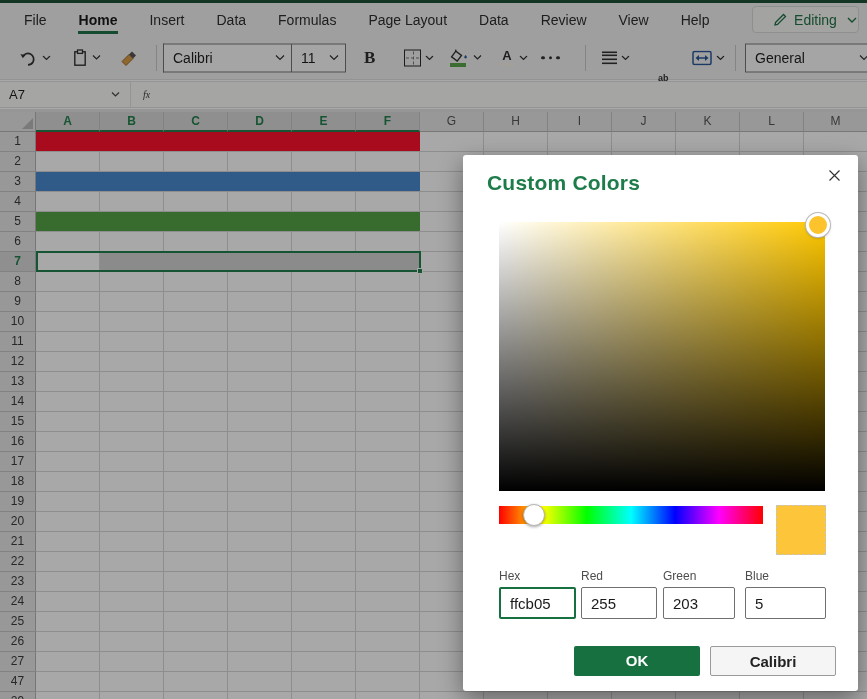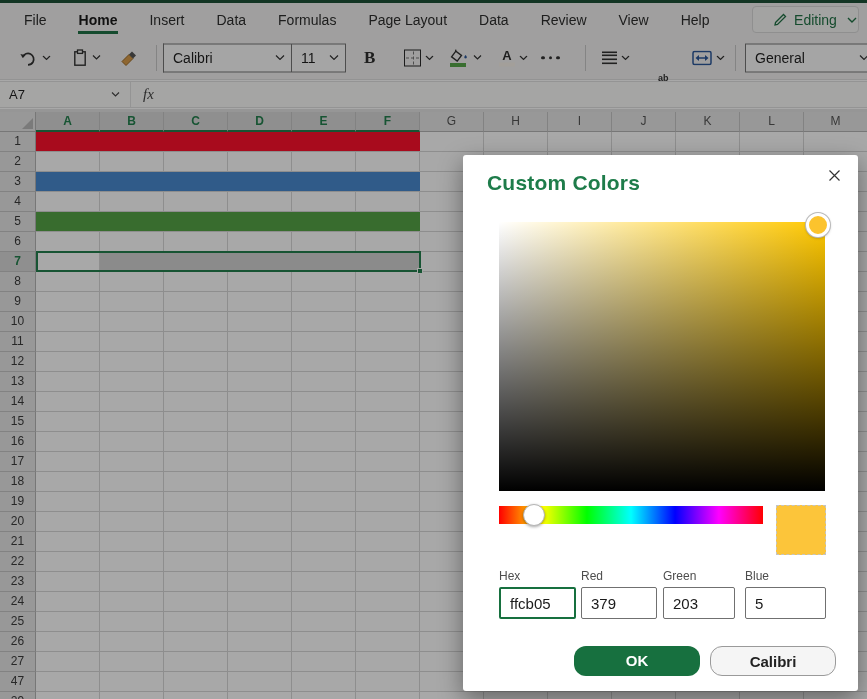--- a/index.html
+++ b/index.html
@@ -32,21 +32,21 @@
     linear-gradient(#333,#333) 0 0/15px 1.6px no-repeat,
     linear-gradient(#333,#333) 0 3.8px/15px 1.6px no-repeat,
     linear-gradient(#333,#333) 0 7.6px/15px 1.6px no-repeat,
     linear-gradient(#333,#333) 0 11.4px/15px 1.6px no-repeat; }
   .wrapicon { font-size:9px; font-weight:bold; color:#333; line-height:8px; text-align:right;margin-top:48px; }
   .wrapicon .ret { color:#2b579a; font-size:10px; }
   .namebar { position:absolute; top:81px; left:0; right:0; height:27px; background:#fafaf9; border-bottom:1px solid #e1e1e1; border-top:1px solid #e1e1e1; display:flex; align-items:center; }
   .namebox { width:130px; height:100%; display:flex; align-items:center; padding-left:9px; font-size:13px; color:#222; position:relative; }
   .namebox .chev { position:absolute; right:10px; }
   .nbsep { width:1px; height:100%; background:#e1e1e1; }
-  .fx { font-family:"Liberation Serif",serif; font-style:italic; font-size:15px; color:#444; padding:0 12px 0 12px; }
+  .fx { font-family:"Liberation Serif",serif; font-style:italic; font-size:10px; color:#444; padding:0 12px 0 12px; }
   .gridband { position:absolute; top:109px; left:0; right:0; height:3px; background:#e4e4e4; }
   .grid { position:absolute; top:112px; left:0; right:0; bottom:0; background:#fff; }
   .colheaders { position:absolute; top:0; left:0; right:0; height:20px; display:flex; }
   .corner { width:36px; height:20px; background:#e7e7e7; border-right:1px solid #b5b5b5; border-bottom:1px solid #b5b5b5; position:relative; flex:none; }
   .corner::after { content:""; position:absolute; right:2px; bottom:2px; border-left:11px solid transparent; border-bottom:11px solid #b9b9b9; }
   .colheader { width:64px; flex:none; height:20px; background:#e7e7e7; border-right:1px solid #c6c6c6; border-bottom:1px solid #b5b5b5; text-align:center; font-size:12px; color:#555; line-height:19px; }
   .colheader.sel { background:#dadada; color:#24804e; font-weight:bold; border-bottom:2px solid #24804e; line-height:18px; }
   .rows { position:absolute; top:20px; left:0; right:0; bottom:0; }
   .grid-row { display:flex; height:20px; }
   .rowheader { width:36px; flex:none; background:#e7e7e7; border-right:1px solid #b5b5b5; border-bottom:1px solid #c6c6c6; text-align:center; font-size:12px; color:#3c3c3c; line-height:19px; }
@@ -62,21 +62,21 @@
   .dlg-close { position:absolute; right:14px; top:10px; width:20px; height:20px; display:flex; align-items:center; justify-content:center; }
   .svsquare { position:absolute; left:36px; top:67px; width:326px; height:269px; }
   .svpicker { position:absolute; width:24px; height:24px; border-radius:50%; border:3px solid #fff; box-shadow:0 0 0 1px #b9b9b9, 0 1px 3px rgba(0,0,0,0.3); }
   .hueslider { position:absolute; left:36px; top:351px; width:264px; height:18px;
     background:linear-gradient(to right,#f00 0%,#ff0 16.7%,#0f0 33.3%,#0ff 50%,#00f 66.7%,#f0f 83.3%,#f00 100%); }
   .huehandle { position:absolute; width:22px; height:22px; border-radius:50%; background:#fff; border:1px solid #b5b5b5; box-shadow:0 1px 3px rgba(0,0,0,0.35); }
   .swatch { position:absolute; left:313px; top:350px; width:50px; height:50px; border:1px dashed #c4c4c4; }
   .fieldlabel { position:absolute; top:414px; font-size:12px; color:#4d4d4d; }
   .fieldbox { position:absolute; top:432px; height:32px; border:1px solid #707070; font-size:15px; color:#1a1a1a; padding-left:9px; display:flex; align-items:center; background:#fff; border-radius:2px; }
   .fieldbox.hexsel { border:2px solid #17703f; }
-  .dlg-btn { position:absolute; top:491px; width:126px; height:30px; font-size:15px; font-weight:bold; text-align:center; line-height:29px; border-radius:12px; }
+  .dlg-btn { position:absolute; top:491px; width:126px; height:30px; font-size:15px; font-weight:bold; text-align:center; line-height:29px; border-radius:2px; }
   .okbtn { left:111px; background:#17703f; color:#fff; }
   .cancelbtn { left:247px; background:#f5f5f5; color:#222; border:1px solid #9a9a9a; }
   svg { display:block; }
 </style>
 </head>
 <body>
 
 <div class="app">
   <div class="brandstrip"></div>
 
@@ -729,19 +729,19 @@
     </div>
     <div class="hueslider">
       <div class="huehandle" style="left:24px;top:-2px"></div>
     </div>
     <div class="swatch" style="background: rgb(252, 197, 58);"></div>
     <div class="fieldlabel" style="left:36px">Hex</div>
     <div class="fieldlabel" style="left:118px">Red</div>
     <div class="fieldlabel" style="left:200px">Green</div>
     <div class="fieldlabel" style="left:282px">Blue</div>
     <div class="fieldbox hexsel" style="left:36px;width:77px">ffcb05</div>
-    <div class="fieldbox" style="left:118px;width:76px">379</div>
+    <div class="fieldbox" style="left:118px;width:76px">255</div>
     <div class="fieldbox" style="left:200px;width:72px">203</div>
     <div class="fieldbox" style="left:282px;width:81px">5</div>
     <div class="dlg-btn okbtn">OK</div>
     <div class="dlg-btn cancelbtn">Calibri</div>
   </div>
 </div>
 
 </body></html>

